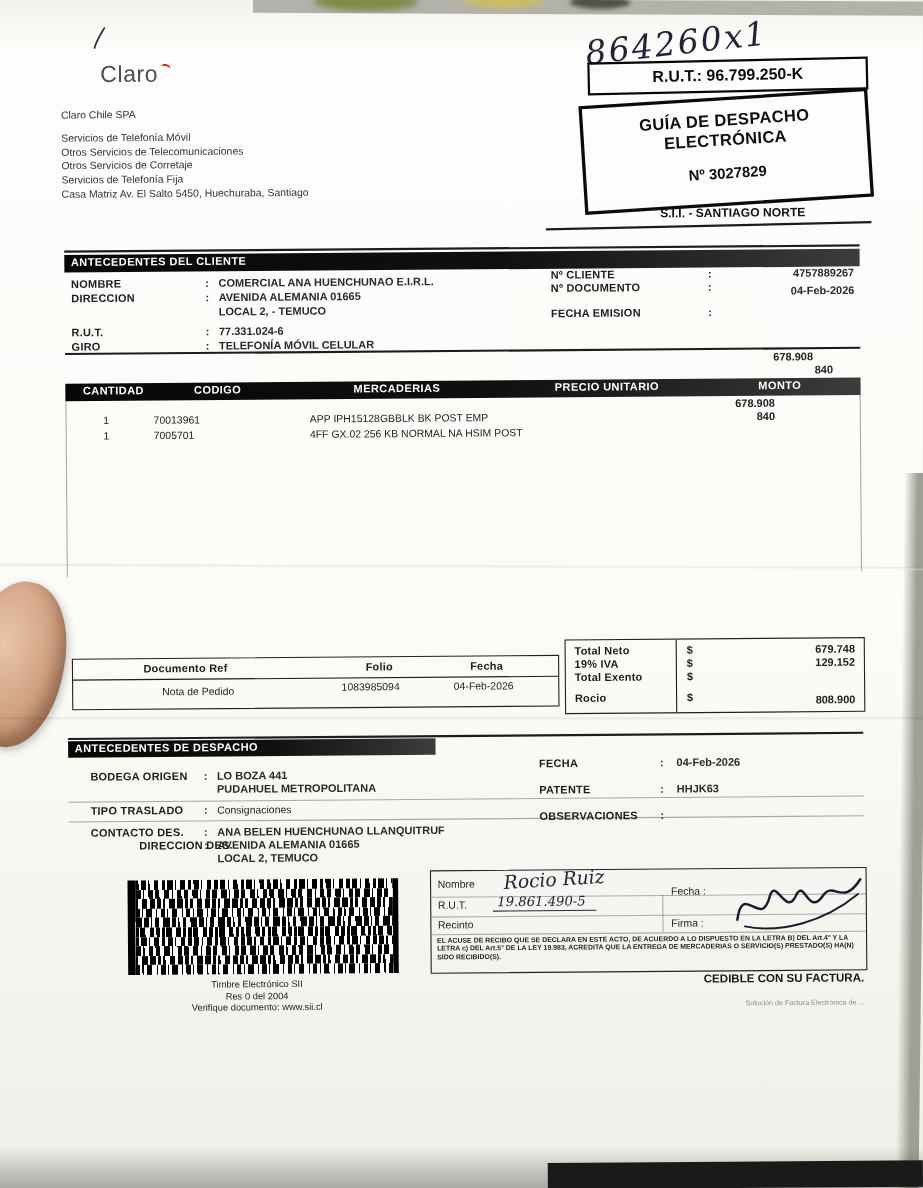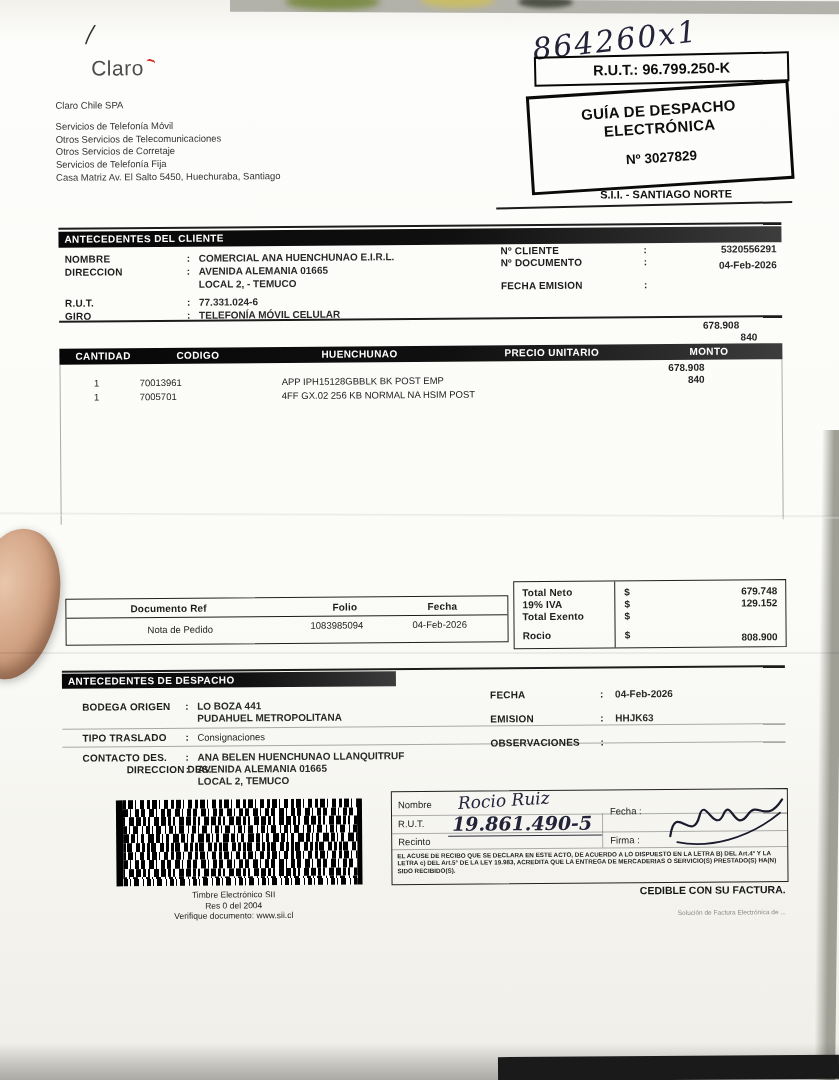--- a/index.html
+++ b/index.html
@@ -104,38 +104,38 @@
   <div class="abs lbl" style="left:66px;top:295px;">R.U.T.</div>
   <div class="abs lbl" style="left:188px;top:295px;">:</div>
   <div class="abs val" style="left:200px;top:295px;">77.331.024-6</div>
 
   <div class="abs lbl" style="left:66px;top:308px;">GIRO</div>
   <div class="abs lbl" style="left:188px;top:308px;">:</div>
   <div class="abs val" style="left:200px;top:308px;">TELEFONÍA MÓVIL CELULAR</div>
 
   <div class="abs lbl" style="left:502px;top:246px;">Nº CLIENTE</div>
   <div class="abs lbl" style="left:645px;top:246px;">:</div>
-  <div class="abs val r" style="left:658px;top:246px;width:120px;">5320556291</div>
+  <div class="abs val r" style="left:658px;top:246px;width:120px;">4757889267</div>
 
   <div class="abs lbl" style="left:502px;top:258px;">Nº DOCUMENTO</div>
   <div class="abs lbl" style="left:645px;top:258px;">:</div>
 
   <div class="abs val r" style="left:658px;top:262px;width:120px;">04-Feb-2026</div>
   <div class="abs lbl" style="left:502px;top:281px;">FECHA EMISION</div>
   <div class="abs lbl" style="left:645px;top:281px;">:</div>
 
   <div class="abs hline" style="left:60px;top:318px;width:723px;height:1.5px;"></div>
 
   <div class="abs num r" style="left:620px;top:322px;width:120px;">678.908</div>
   <div class="abs num r" style="left:638px;top:334px;width:120px;">840</div>
 
   <div class="abs bar" style="left:60px;top:346px;width:723px;height:16px;">
     <span class="abs" style="left:16px;top:2px;">CANTIDAD</span>
     <span class="abs" style="left:107px;top:2px;margin-left:10px;">CODIGO</span>
-    <span class="abs" style="left:262px;top:2px;">HUENCHUNAO</span>
+    <span class="abs" style="left:262px;top:2px;">MERCADERIAS</span>
     <span class="abs" style="left:445px;top:2px;">PRECIO UNITARIO</span>
     <span class="abs" style="left:630px;top:2px;">MONTO</span>
   </div>
 
   <div class="abs num r" style="left:585px;top:364px;width:120px;">678.908</div>
   <div class="abs num r" style="left:585px;top:376px;width:120px;">840</div>
 
   <div class="abs vplain c" style="left:72px;top:375px;width:50px;">1</div>
   <div class="abs vplain" style="left:140px;top:375px;">70013961</div>
   <div class="abs vplain" style="left:282px;top:375px;">APP IPH15128GBBLK BK POST EMP</div>
@@ -183,21 +183,21 @@
 
   <div class="abs lbl" style="left:488px;top:690px;">FECHA</div>
   <div class="abs lbl" style="left:598px;top:690px;">:</div>
   <div class="abs val" style="left:613px;top:690px;">04-Feb-2026</div>
 
   <div class="abs lbl" style="left:80px;top:699px;">BODEGA ORIGEN</div>
   <div class="abs lbl" style="left:183px;top:699px;">:</div>
   <div class="abs val" style="left:195px;top:699px;">LO BOZA 441</div>
   <div class="abs val" style="left:195px;top:711px;">PUDAHUEL  METROPOLITANA</div>
 
-  <div class="abs lbl" style="left:488px;top:714px;">EMISION</div>
+  <div class="abs lbl" style="left:488px;top:714px;">PATENTE</div>
   <div class="abs lbl" style="left:598px;top:714px;">:</div>
   <div class="abs val" style="left:613px;top:714px;">HHJK63</div>
 
   <div class="abs faintline" style="left:60px;top:726px;width:723px;height:1px;"></div>
 
   <div class="abs lbl" style="left:80px;top:730px;">TIPO TRASLADO</div>
   <div class="abs lbl" style="left:183px;top:730px;">:</div>
   <div class="abs vplain" style="left:195px;top:730px;">Consignaciones</div>
 
   <div class="abs lbl" style="left:488px;top:738px;">OBSERVACIONES</div>
@@ -235,21 +235,21 @@
   <div class="abs box" style="left:388px;top:791px;width:395px;height:92px;">
     <div class="abs" style="left:0;top:23px;width:100%;height:1px;background:rgba(0,0,0,.3);"></div>
     <div class="abs" style="left:0;top:41px;width:100%;height:1px;background:rgba(0,0,0,.3);"></div>
     <div class="abs" style="left:0;top:57px;width:100%;height:1px;background:rgba(0,0,0,.3);"></div>
     <div class="abs" style="left:210px;top:23px;width:1px;height:34px;background:rgba(0,0,0,.3);"></div>
 
     <span class="abs vplain" style="left:6px;top:7px;">Nombre</span>
     <span class="abs hw" style="left:66px;top:-1px;font-size:17px;transform:rotate(-3deg);">Rocio Ruiz</span>
 
     <span class="abs vplain" style="left:6px;top:26px;">R.U.T.</span>
-    <span class="abs hw" style="left:56px;top:21px;font-size:19px;border-bottom:1.2px solid #2a2a3a;padding:0 10px 1px 4px;font-weight:bold;">19.861.490-5</span>
+    <span class="abs hw" style="left:56px;top:21px;font-size:12px;border-bottom:1.2px solid #2a2a3a;padding:0 10px 1px 4px;">19.861.490-5</span>
     <span class="abs vplain" style="left:218px;top:15px;">Fecha :</span>
 
     <span class="abs vplain" style="left:6px;top:44px;">Recinto</span>
     <span class="abs vplain" style="left:218px;top:44px;">Firma :</span>
 
     <div class="abs" style="left:268px;top:-4px;width:134px;height:62px;transform:rotate(-8deg);">
       <svg width="134" height="62" viewBox="0 0 134 62">
         <path d="M8 42 C 18 8, 28 54, 40 26 C 48 7, 52 47, 64 28 C 74 13, 72 49, 88 32 C 100 19, 104 45, 124 22" fill="none" stroke="#1b1b2e" stroke-width="2.2" stroke-linecap="round"></path>
         <path d="M14 49 C 45 60, 85 56, 120 35" fill="none" stroke="#1b1b2e" stroke-width="1.7" stroke-linecap="round"></path>
       </svg>

